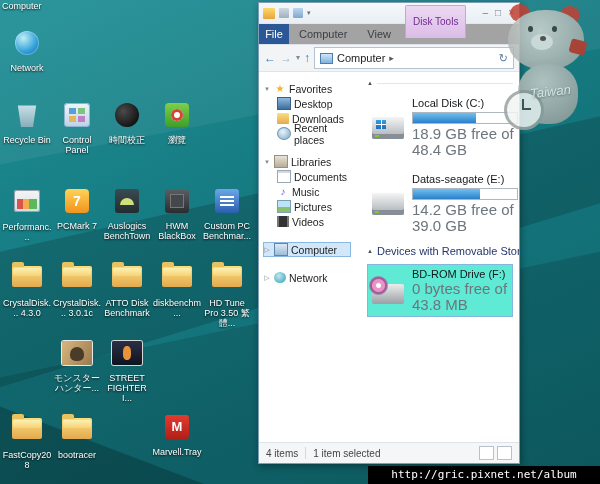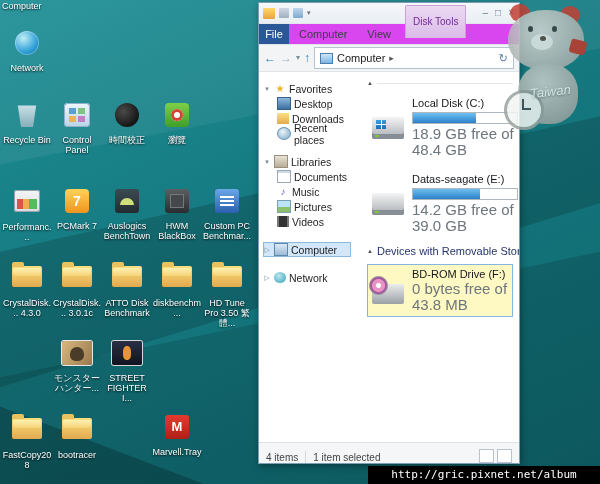--- a/index.html
+++ b/index.html
@@ -80,21 +80,21 @@
     background:linear-gradient(#f5f8fb,#e9eef4);border-bottom:1px solid #e3e7ec;flex:0 0 20px;}
   .qat-ico{width:12px;height:11px;margin-right:4px;border-radius:1px;}
   .qi-explorer{background:linear-gradient(#ffd86b,#e8a33d);}
   .qi-a{width:10px;height:10px;background:linear-gradient(#cfd8e2,#9fb0c2);}
   .qi-b{width:10px;height:10px;background:linear-gradient(#bcd6ee,#7fa8cf);}
   .qat-drop{font-size:7px;color:#66707a;margin-right:4px;}
   .ctx-tab{position:absolute;left:146px;top:2px;height:16px;line-height:16px;padding:8px 7px;
     background:linear-gradient(#ecd9f2,#dbbce8);color:#6f2b8d;font-size:10px;
     border:1px solid #c9a3d6;border-bottom:none;border-radius:2px 2px 0 0;}
   .caption{position:absolute;right:5px;top:3px;display:flex;gap:7px;color:#708090;font-size:10px;line-height:14px;}
-  .tabrow{height:20px;flex:0 0 20px;background:#d946ef;display:flex;align-items:stretch;
+  .tabrow{height:20px;flex:0 0 20px;background:#a3a3a3;display:flex;align-items:stretch;
     border-bottom:1px solid #dde3ea;}
   .tab{padding:0 10px;line-height:20px;color:#3a3f44;}
   .tab.file{width:30px;padding:0;text-align:center;background:#2b5797;color:#fff;}
   .addr-row{height:26px;flex:0 0 26px;display:flex;align-items:center;padding:0 5px;gap:4px;
     background:#f2f4f6;border-bottom:1px solid #e0e4e9;}
   .nav-btn{font-size:12px;line-height:1;color:#2e7cc2;}
   .nav-btn.fwd{color:#9db4c6;}
   .nav-btn.drop{font-size:8px;color:#78909e;}
   .addr-box{flex:1;height:20px;background:#fff;border:1px solid #b5c3d1;display:flex;
     align-items:center;padding:0 5px;color:#222;position:relative;}
@@ -121,41 +121,41 @@
   .si-video{background:#333;box-shadow:inset 2px 0 0 #777,inset -2px 0 0 #777;}
   .si-computer{background:linear-gradient(#dce9f5,#9dbcd8);border:1px solid #5d87ad;}
   .si-network{border-radius:50%;background:radial-gradient(circle at 40% 35%,#bfe8ef,#2f9fb8);}
 
   .content{flex:1;padding:8px 6px 0 7px;overflow:hidden;}
   .sec-head{display:flex;align-items:center;gap:4px;margin-bottom:7px;}
   .sec-caret{font-size:6px;color:#4a4f55;}
   .sec-title{color:#24356b;white-space:nowrap;}
   .sec-line{flex:1;height:1px;background:#e3e6ea;}
   .drive{display:flex;gap:7px;padding:4px 4px;margin-bottom:7px;align-items:center;}
-  .drive.selected{background:#fef9c3;box-shadow:inset 0 0 0 1px #84b6e0;}
+  .drive.selected{background:#5eead4;box-shadow:inset 0 0 0 1px #84b6e0;}
   .drv-icon{flex:0 0 34px;display:flex;justify-content:center;}
   .hdd{width:32px;height:22px;border-radius:2px;position:relative;
     background:linear-gradient(#f4f4f4,#a8aeb4);box-shadow:inset 0 -5px 0 #878e95;}
   .hdd::after{content:"";position:absolute;left:3px;bottom:2px;width:4px;height:2px;background:#7ec832;}
   .hdd.flag::before{content:"";position:absolute;top:3px;left:4px;width:10px;height:9px;
     background:linear-gradient(#fff,#fff) 50% 0/1px 100% no-repeat,
     linear-gradient(#fff,#fff) 0 50%/100% 1px no-repeat,
     linear-gradient(#36a0e0,#1e6db8);}
   .bd{width:32px;height:20px;border-radius:2px;position:relative;margin-top:6px;
     background:linear-gradient(#ececec,#9aa0a6);}
   .bd::before{content:"";position:absolute;left:-3px;top:-8px;width:17px;height:17px;border-radius:50%;
     background:radial-gradient(circle,#fff 0 2px,#e895c5 3px 6px,#a8589e 7px);border:1px solid #8a8f94;}
   .drv-name{color:#14171a;line-height:13px;}
   .drv-sub{color:#14171a;line-height:12px;font-size:10.5px;}
   .drv-bar{width:104px;height:10px;border:1px solid #aeb6be;background:#fff;margin:2px 0;}
   .drv-fill{height:100%;background:linear-gradient(#6fc0f0,#2a7fc9);}
   .drv-free{color:#6d757d;font-size:15px;line-height:16px;}
 
   .statusbar{height:20px;flex:0 0 20px;border-top:1px solid #dfe3e8;background:#f4f6f8;
-    display:flex;align-items:flex-end;font-size:10px;color:#444;padding:0 7px;gap:7px;}
+    display:flex;align-items:center;font-size:10px;color:#444;padding:0 7px;gap:7px;}
   .sb-sep{width:1px;height:12px;background:#d3d8dd;}
   .sb-views{margin-left:auto;display:flex;gap:3px;}
   .sb-view{width:13px;height:12px;border:1px solid #b9c2cc;background:#fff;}
 
   
   .bear{position:absolute;left:502px;top:2px;width:90px;height:132px;z-index:30;opacity:.85;pointer-events:none;}
   .bear-ear{position:absolute;width:20px;height:18px;border-radius:50%;background:#c24034;}
   .ear-l{left:8px;top:2px;} .ear-r{left:58px;top:4px;}
   .bear-head{position:absolute;left:6px;top:8px;width:76px;height:60px;border-radius:48%;
     background:radial-gradient(circle at 42% 35%,#d2d7d4,#97a09d);}

